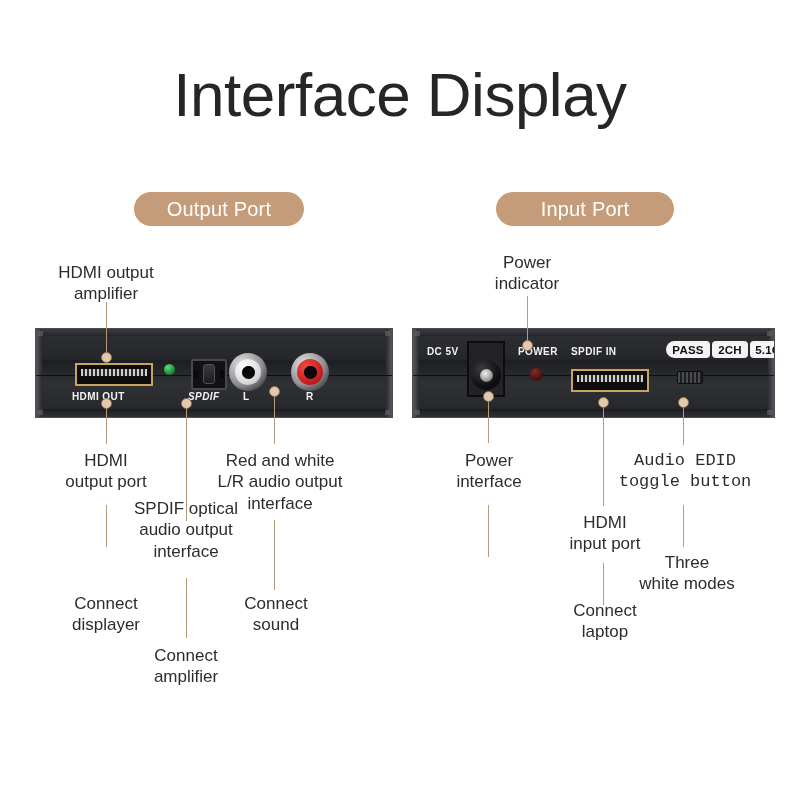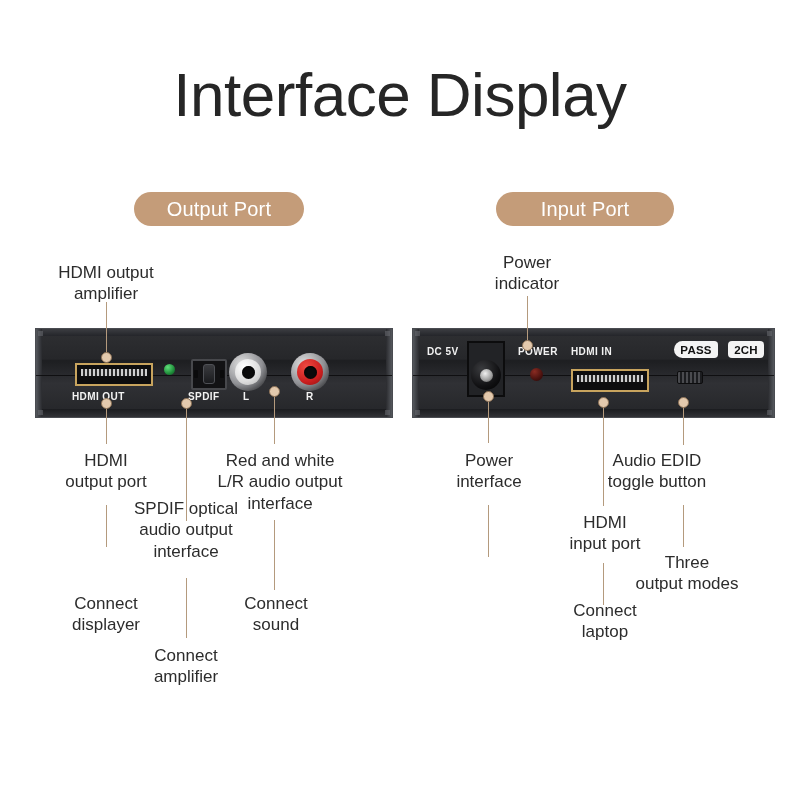--- a/index.html
+++ b/index.html
@@ -151,21 +151,21 @@
   
   .chip{
     position:absolute;height:17px;
     background:#f4f4f4;color:#111;
     font-size:11.5px;font-weight:700;
     border-radius:4px;
     display:flex;align-items:center;justify-content:center;
     letter-spacing:0.2px;
   }
   .chipgrp{position:absolute;display:flex;gap:2px;}
-  .chipgrp .chip{position:relative;margin-left:8px;}
+  .chipgrp .chip{position:relative;}
   .chipgrp .chip:first-child{border-top-left-radius:9px;border-bottom-left-radius:9px;}
   .chipgrp .chip:last-child{border-top-right-radius:9px;border-bottom-right-radius:9px;}
 
   
   .dot{
     position:absolute;width:11px;height:11px;border-radius:50%;
     background:#e3c9ad;
     border:1.5px solid #8c7156;
     box-sizing:border-box;
     z-index:6;
@@ -210,21 +210,21 @@
     </div>
     <div class="silk" style="left:36px;top:62px;">HDMI OUT</div>
 
     <div class="led led-green" style="left:128px;top:35px;"></div>
 
     <div class="spdif" style="left:155px;top:30px;width:36px;height:31px;">
       <div class="spdif-sh"></div>
       <div class="spdif-ear" style="left:1px;"></div>
       <div class="spdif-ear" style="right:1px;"></div>
     </div>
-    <div class="silk" style="left:152px;top:62px;">SPDIF</div>
+    <div class="silk" style="left:152px;top:62px;font-style:italic;">SPDIF</div>
 
     <div class="rca" style="left:193px;top:24px;">
       <div class="rca-ring" style="background:radial-gradient(circle at 36% 30%,#ffffff,#dcdcdc 60%,#b4b4b4 100%);">
         <div class="rca-hole"></div>
       </div>
     </div>
     <div class="silk" style="left:207px;top:62px;">L</div>
 
     <div class="rca" style="left:255px;top:24px;">
       <div class="rca-ring" style="background:radial-gradient(circle at 36% 30%,#ef4a42,#cc1f1f 60%,#8d1212 100%);">
@@ -245,21 +245,21 @@
     <div class="corner" style="right:2px;bottom:2px;"></div>
     <div class="seam"></div>
 
     <div class="silk" style="left:14px;top:17px;">DC 5V</div>
     <div class="dcbox" style="left:54px;top:12px;width:38px;height:56px;"></div>
     <div class="dcjack" style="left:58px;top:31px;"></div>
 
     <div class="silk" style="left:105px;top:17px;">POWER</div>
     <div class="led led-red" style="left:117px;top:39px;"></div>
 
-    <div class="silk" style="left:158px;top:17px;">HDMI IN</div>
+    <div class="silk" style="left:158px;top:17px;">SPDIF IN</div>
     <div class="hdmi" style="left:158px;top:40px;width:78px;height:23px;">
       <div class="hdmi-inner"></div>
     </div>
 
     <div class="chipgrp" style="left:253px;top:12px;">
       <div class="chip" style="width:44px;">PASS</div>
       <div class="chip" style="width:36px;">2CH</div>
       <div class="chip" style="width:44px;">5.1CH</div>
     </div>
 
@@ -329,23 +329,23 @@
 
   <div class="cal" style="left:462px;top:252px;width:130px;">Power
 indicator</div>
 
   <div class="cal" style="left:424px;top:450px;width:130px;">Power
 interface</div>
 
   <div class="cal" style="left:540px;top:512px;width:130px;">HDMI
 input port</div>
 
-  <div class="cal" style="left:584px;top:450px;width:146px;">Audio EDID
+  <div class="cal" style="left:612px;top:450px;width:146px;font-family:Liberation Mono, monospace;">Audio EDID
 toggle button</div>
 
 
   <div class="cal" style="left:540px;top:600px;width:130px;">Connect
 laptop</div>
 
   <div class="cal" style="left:622px;top:552px;width:130px;">Three
-output modes</div>
+white modes</div>
 
 </div>
 
 </body></html>

